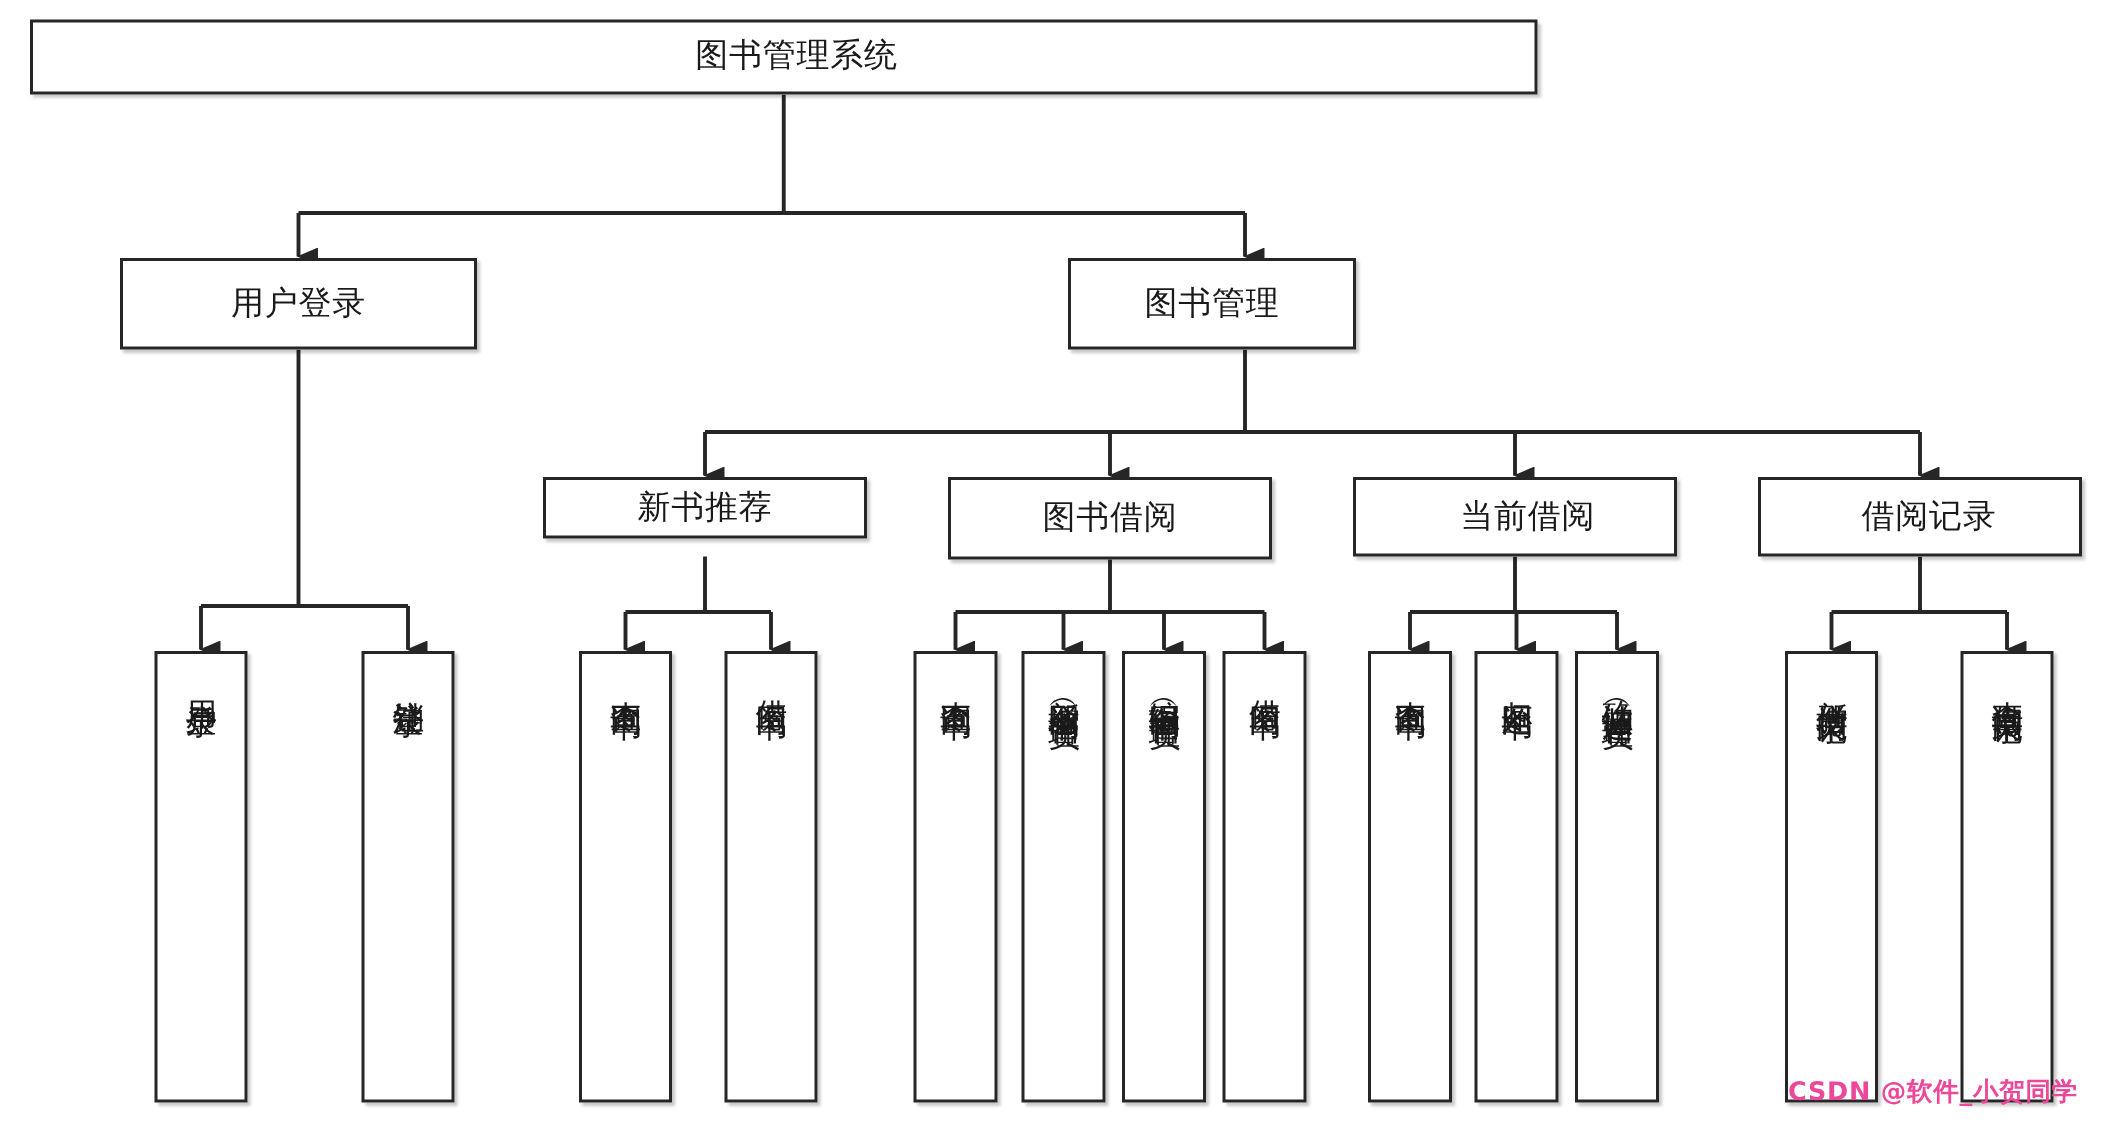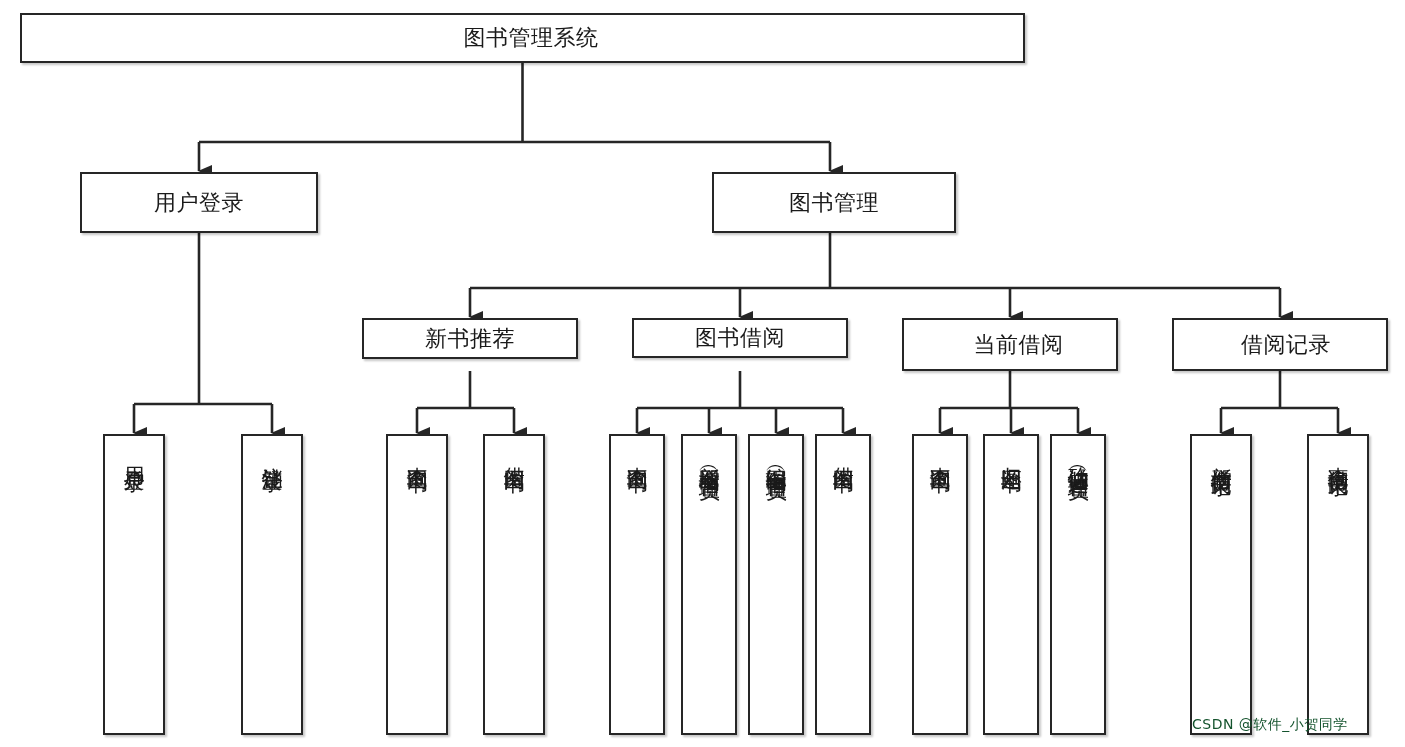--- a/index.html
+++ b/index.html
@@ -61,25 +61,26 @@
     writing-mode: vertical-rl;
     text-orientation: upright;
     font-size: 21px;
     line-height: 1.08;
     letter-spacing: 2px;
     white-space: normal;
     max-height: 100%;
   }
   .watermark {
     position: absolute;
-    font-size: 14px;
-    color: #14532d;
+    font-size: 17px;
+    color: #ec4899;
     letter-spacing: 0.5px;
     white-space: nowrap;
     user-select: none;
+    font-weight: bold;
   }
 </style>
 </head>
 <body>
 
 <div id="canvas">
   <svg id="wires" viewBox="0 0 1405 747" xmlns="http://www.w3.org/2000/svg">
     <defs>
       <marker id="arrow" viewBox="0 0 12 14" refX="6" refY="13" markerWidth="12" markerHeight="14" orient="auto-start-reverse" markerUnits="userSpaceOnUse">
         <path d="M0 0 L12 0 L6 14 Z" fill="#262626"></path>
@@ -122,27 +123,27 @@
       </g>
   </svg>
 
   <div id="node-layer">
       <div class="node horiz root" style="left: 20px; top: 13px; width: 1005px; height: 50px;">
         <span class="lbl">图书管理系统</span>
       </div>
       <div class="node horiz" style="left: 80px; top: 172px; width: 238px; height: 61px;">
         <span class="lbl">用户登录</span>
       </div>
-      <div class="node horiz" style="left: 712px; top: 172px; width: 244px; height: 61px;">
+      <div class="node horiz" style="left: 712px; top: 172px; width: 192px; height: 61px;">
         <span class="lbl">图书管理</span>
       </div>
       <div class="node horiz" style="left: 362px; top: 318px; width: 216px; height: 41px;">
         <span class="lbl">新书推荐</span>
       </div>
-      <div class="node horiz" style="left: 632px; top: 318px; width: 216px; height: 40px; align-items: center;">
+      <div class="node horiz" style="left: 632px; top: 318px; width: 216px; height: 55px; align-items: center;">
         <span class="lbl">图书借阅</span>
       </div>
       <div class="node horiz" style="left: 902px; top: 318px; width: 216px; height: 53px; padding-left: 17px;">
         <span class="lbl">当前借阅</span>
       </div>
       <div class="node horiz" style="left: 1172px; top: 318px; width: 216px; height: 53px; padding-left: 12px;">
         <span class="lbl">借阅记录</span>
       </div>
       <div class="node vert" style="left: 103px; top: 434px; width: 62px; height: 301px;">
         <span class="lbl">用户登录</span>

